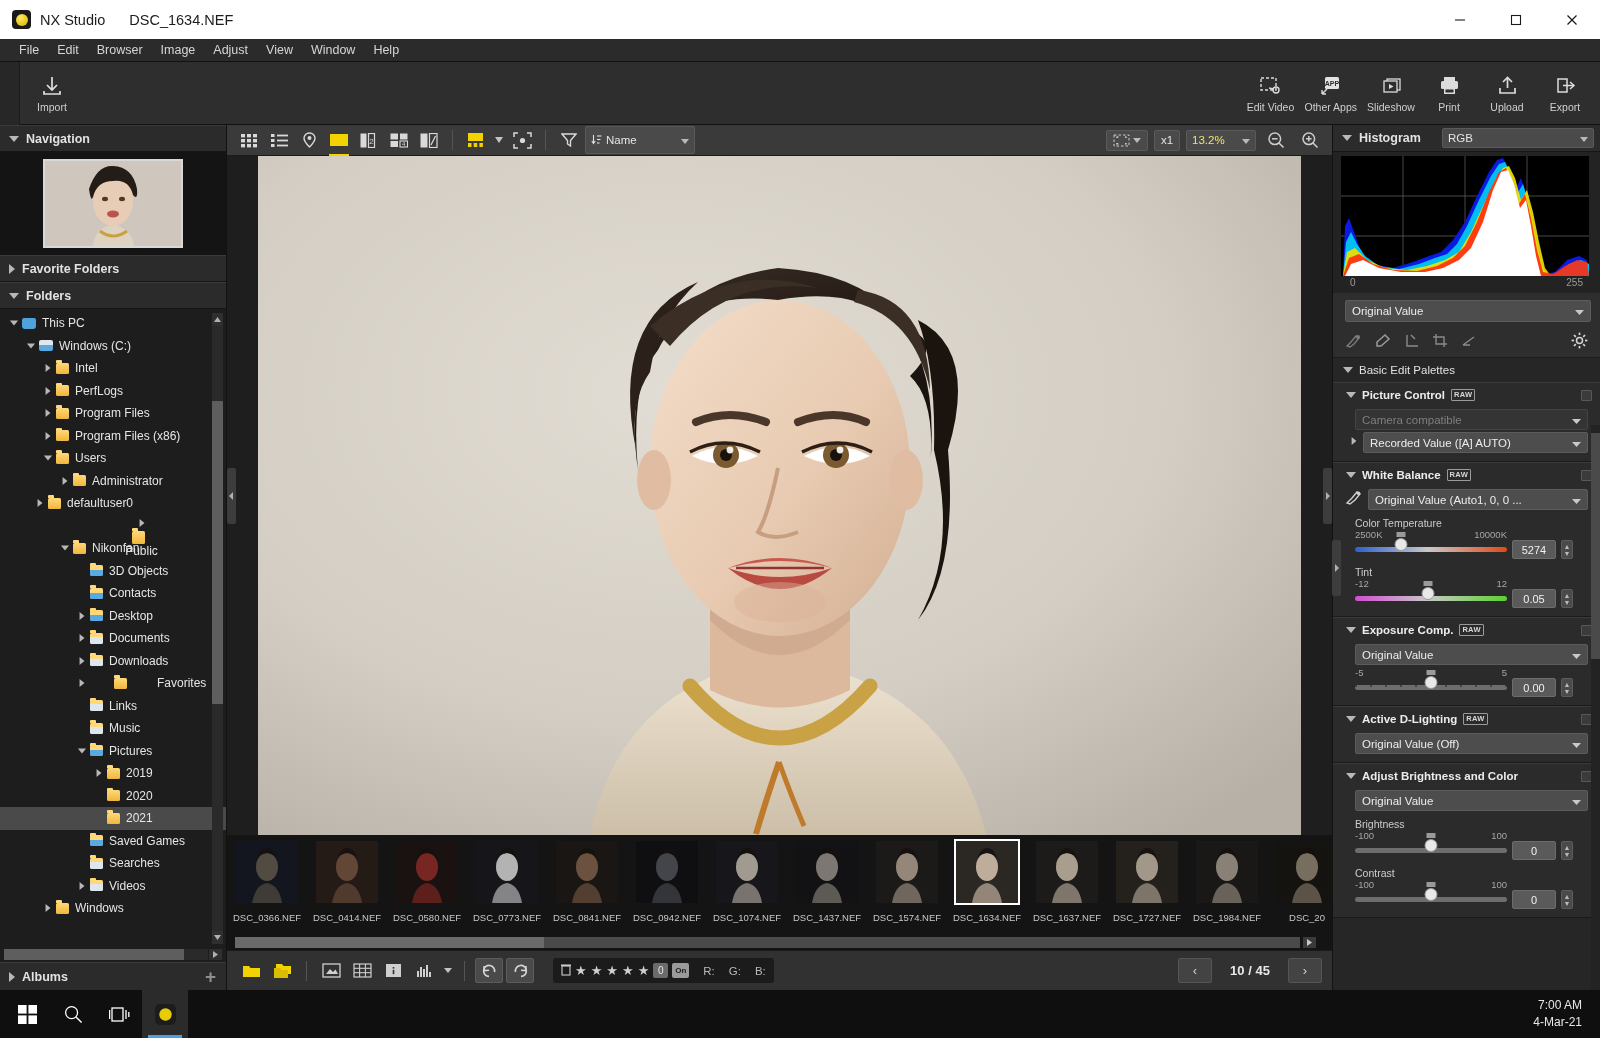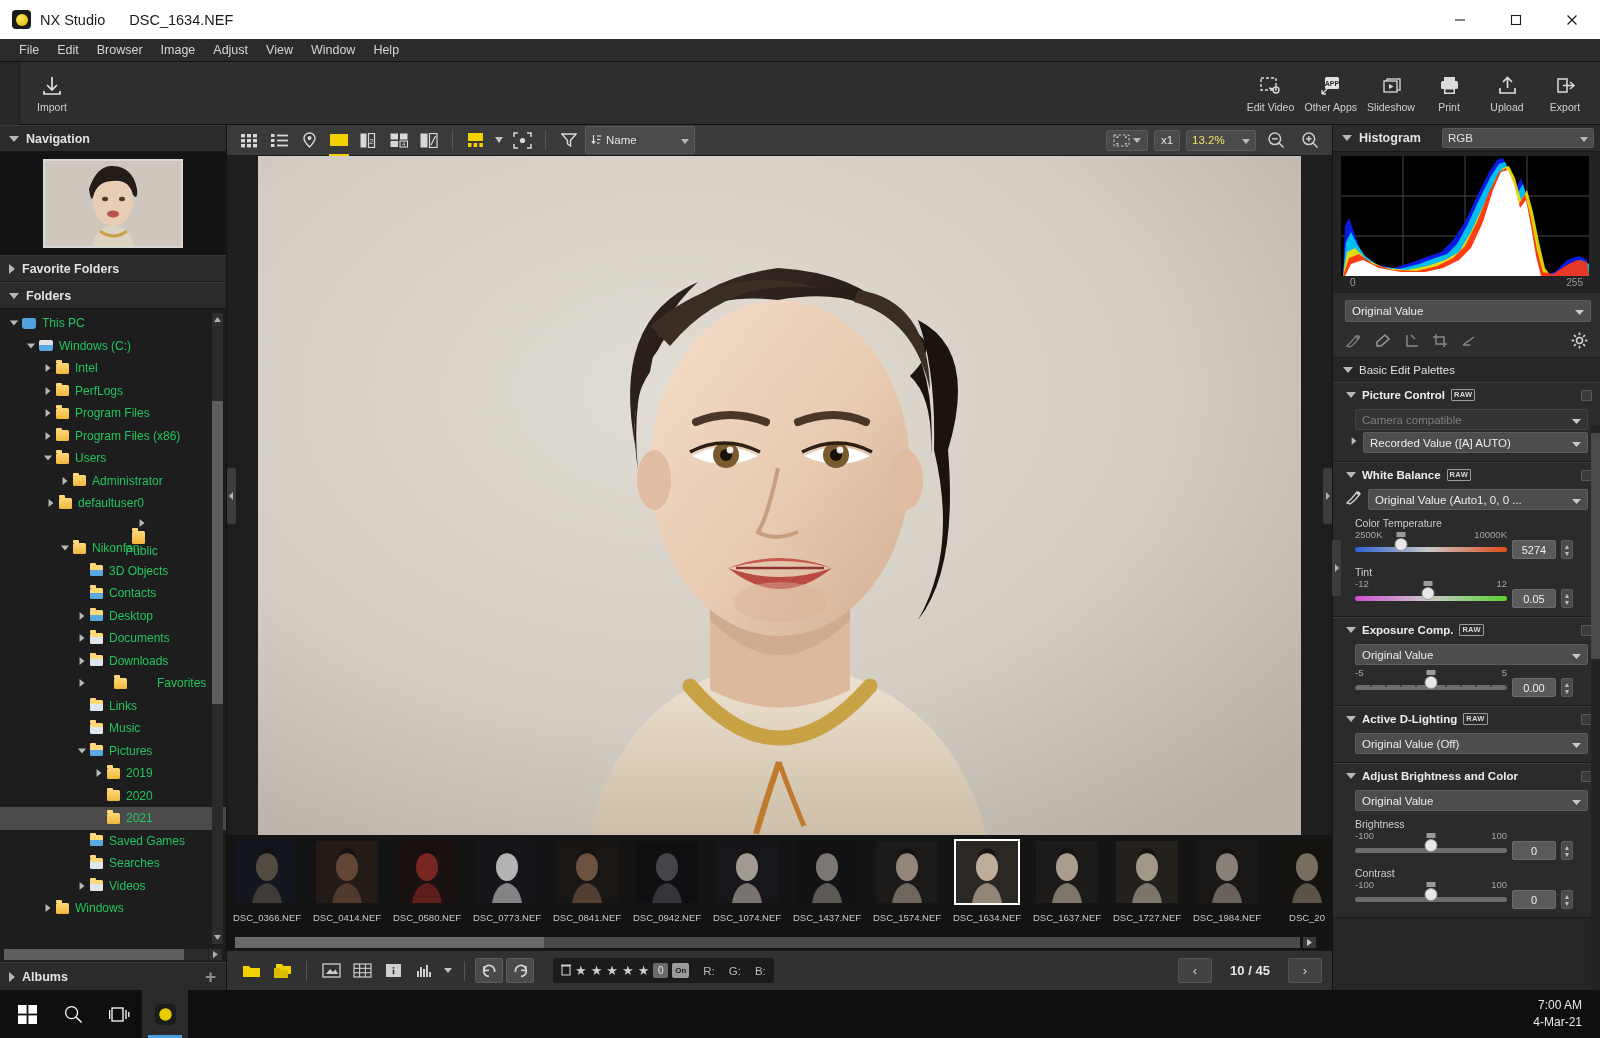--- a/index.html
+++ b/index.html
@@ -69,21 +69,21 @@
   .tri.right { border-top: 5px solid transparent; border-bottom: 5px solid transparent; border-left: 6px solid #b8b8b8; }
   .navthumb {
     height: 103px; background: #141414; display: flex; align-items: center; justify-content: center;
     border-bottom: 1px solid #151515;
   }
   .navthumb .frame { width: 140px; height: 89px; border: 2px solid #d8d8d8; background:#000;
      overflow:hidden; display:flex; align-items:center; justify-content:center;}
   .foldertree {
     flex: 1 1 auto; background: #1d1d1d; overflow: hidden; position: relative; padding-top: 3px;
   }
-  .trow { height: 22.5px; display: flex; align-items: center; font-size: 12px; color: #22c55e; white-space:nowrap;}
+  .trow { height: 22.5px; display: flex; align-items: center; font-size: 12px; color: #e5e5e5; white-space:nowrap;}
   .trow.sel { background: #4a4a4a; }
   .trow .tw { width: 16px; display: flex; align-items: center; justify-content: center; flex:0 0 16px;}
   .folderico { width: 13px; height: 11px; border-radius: 1.5px; margin-right: 6px; flex:0 0 13px;
     background: linear-gradient(180deg,#ffd878,#f0b63c); position: relative; }
   .folderico:before { content:''; position:absolute; left:0; top:-2.5px; width:6px; height:3px;
     background:#ffd878; border-radius:1px 1px 0 0;}
   .folderico.blue { background: linear-gradient(180deg,#ffd878 45%, #5aa9e0 45%); }
   .folderico.doc  { background: linear-gradient(180deg,#ffd878 40%, #dfe7ee 40%); }
   .pcico { width: 14px; height: 11px; margin-right: 6px; flex:0 0 14px;
      background:#4fa3dd; border-radius: 2px 2px 3px 3px; }
@@ -437,21 +437,21 @@
             <span class="folderico"></span>
             <span>Users</span>
           </div>
           <div class="trow" style="padding-left: 57px;">
             <span class="tw">
               <span class="tri right" style="transform: scale(0.82);"></span>
             </span>
             <span class="folderico"></span>
             <span>Administrator</span>
           </div>
-          <div class="trow" style="padding-left: 43px;">
+          <div class="trow" style="padding-left: 32px;">
             <span class="tw">
               <span class="tri right" style="transform: scale(0.82);"></span>
             </span>
             <span class="folderico"></span>
             <span>defaultuser0</span>
           </div>
           <div class="trow" style="padding-left: 57px; flex-direction: column;">
             <span class="tw">
               <span class="tri right" style="transform: scale(0.82);"></span>
             </span>

